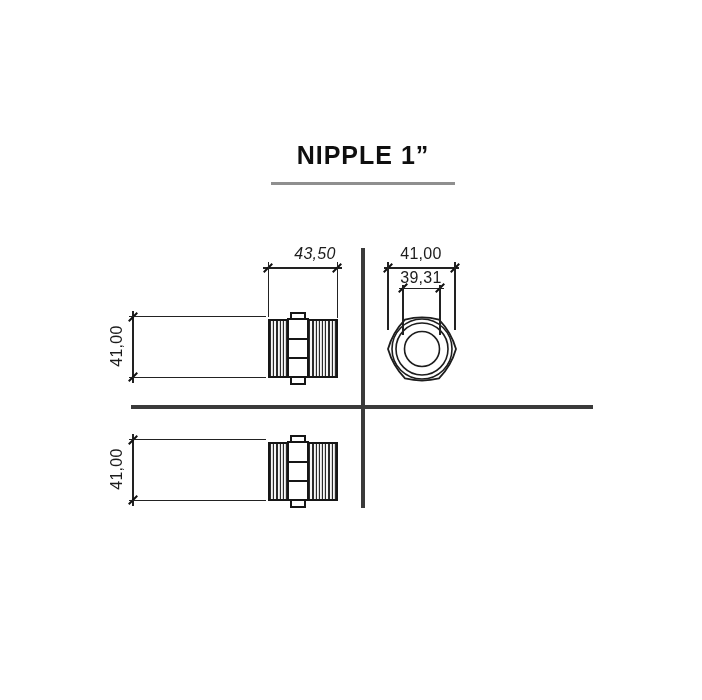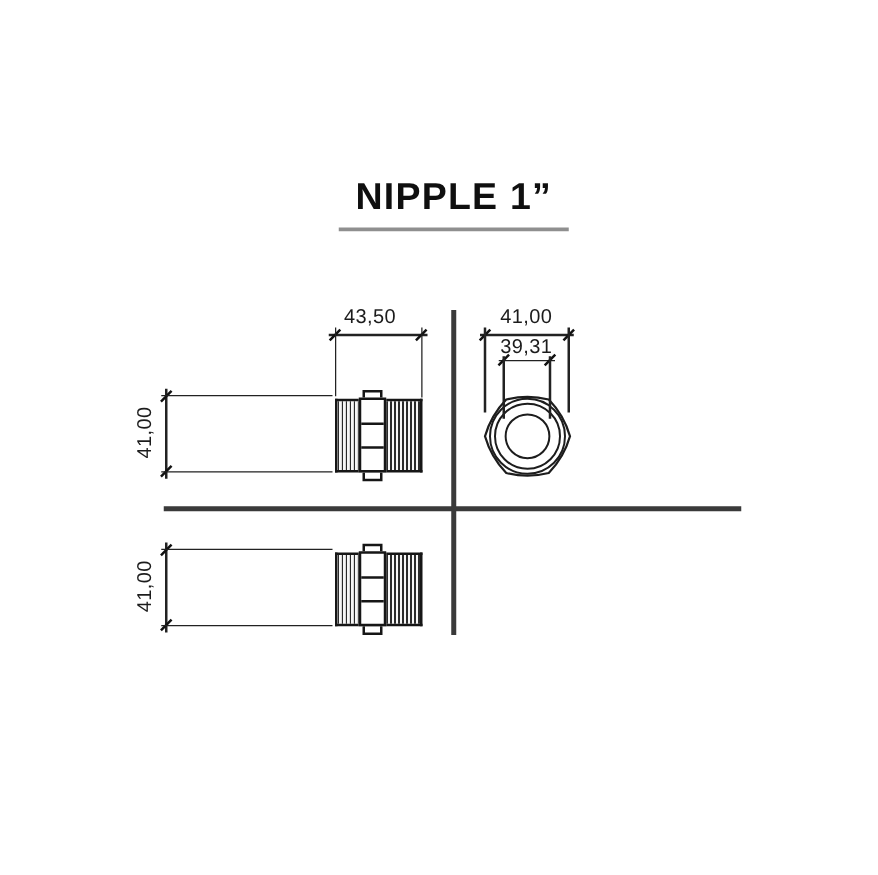--- a/index.html
+++ b/index.html
@@ -1,21 +1,21 @@
 <!DOCTYPE html>
 <html><head>
 <meta charset="utf-8">
 <style>
   html,body{margin:0;padding:0;background:#fff;}
   .page{position:relative;width:702px;height:700px;background:#ffffff;overflow:hidden;
         font-family:"Liberation Sans", sans-serif;}
 
   
   .title{position:absolute;left:233px;top:141px;width:260px;text-align:center;
-         font-size:30px;font-weight:700;letter-spacing:1px;color:#0f0f0f;}
+         font-size:25px;font-weight:700;letter-spacing:1px;color:#0f0f0f;}
   .title-underline{position:absolute;left:271px;top:182px;width:184px;height:3px;background:#8f8f8f;}
 
   
   .axis{position:absolute;background:#3a3a3a;}
 
   
   .dline,.xline{position:absolute;background:#222;}
 
   
   .tick{position:absolute;width:12px;height:2px;background:#111;
@@ -52,21 +52,21 @@
   <div class="axis" style="left:361px;top:248px;width:4px;height:260px;"></div>
 
   <div class="thread endL" style="left:268px;top:319px;width:22px;height:59px;"></div>
   <div class="thread endR" style="left:306px;top:319px;width:32px;height:59px;"></div>
   <div class="hexcap" style="left:290px;top:312px;width:16px;height:9px;"></div>
   <div class="hexcap" style="left:290px;top:376px;width:16px;height:9px;"></div>
   <div class="hexbody" style="left:287px;top:318px;width:22px;height:60px;"></div>
   <div class="hexline" style="left:289px;top:338px;width:18px;"></div>
   <div class="hexline" style="left:289px;top:357px;width:18px;"></div>
 
-  <div class="dimtext" style="left:265px;top:245px;">43,50</div>
+  <div class="dimtext" style="left:284px;top:245px;font-style:italic;">43,50</div>
   <div class="dline" style="left:263px;top:267px;width:79px;height:1.5px;"></div>
   <div class="tick" style="left:268px;top:268px;"></div>
   <div class="tick" style="left:337px;top:268px;"></div>
   <div class="xline" style="left:267.5px;top:262px;width:1.3px;height:55px;"></div>
   <div class="xline" style="left:336.5px;top:262px;width:1.3px;height:56px;"></div>
 
   <div class="dimtext vert" style="left:85px;top:337px;">41,00</div>
   <div class="dline" style="left:132px;top:311px;width:1.5px;height:72px;"></div>
   <div class="tick" style="left:133px;top:317px;"></div>
   <div class="tick" style="left:133px;top:377px;"></div>

